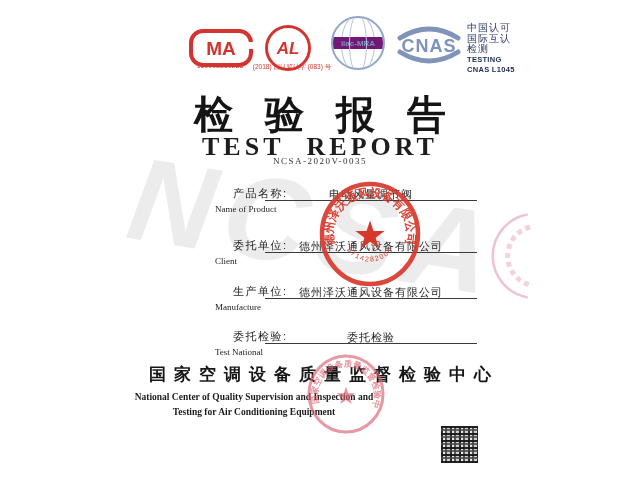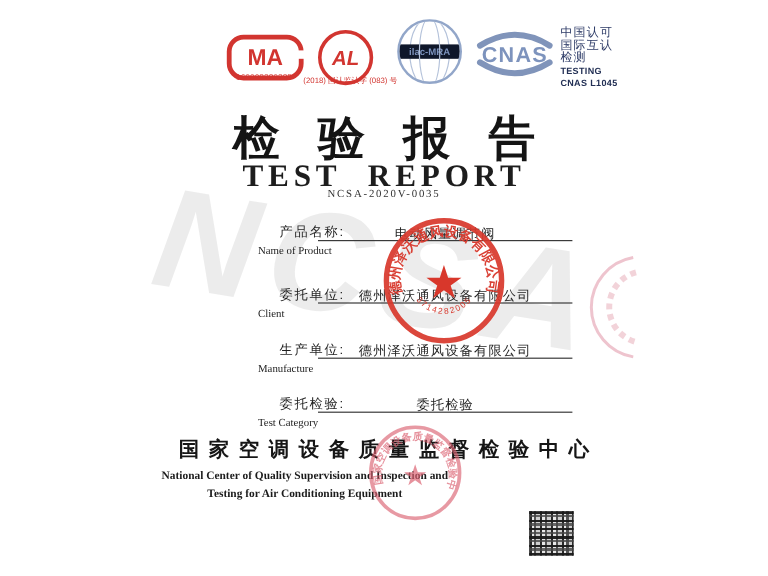--- a/index.html
+++ b/index.html
@@ -22,21 +22,21 @@
   .cal-circle{position:absolute;left:265px;top:25px;width:40px;height:40px;border:3.5px solid #d23530;
     border-radius:50%;display:flex;align-items:center;justify-content:center;}
   .cal-letters{font-size:17px;font-weight:800;font-style:italic;color:#d23530;line-height:1;}
   .cal-caption{position:absolute;left:247px;top:63px;width:90px;text-align:center;font-size:6.5px;color:#d23530;}
 
   .ilac-circle{position:absolute;left:331px;top:16px;width:50px;height:50px;border:2px solid #92a6c9;
     border-radius:50%;overflow:hidden;}
   .ilac-circle:before,.ilac-circle:after{content:"";position:absolute;border:1px solid #b4c2da;border-radius:50%;}
   .ilac-circle:before{left:8px;top:-4px;width:32px;height:58px;}
   .ilac-circle:after{left:16px;top:-4px;width:16px;height:58px;}
-  .ilac-band{position:absolute;left:-2px;top:19px;width:54px;height:12px;background:#0f172a;
+  .ilac-band{position:absolute;left:-2px;top:19px;width:54px;height:12px;background:#701a75;
     display:flex;align-items:center;justify-content:center;}
   .ilac-text{font-size:8px;font-weight:700;color:#7d93bd;}
 
   .cnas{position:absolute;left:393px;top:25px;width:72px;height:40px;}
   .cnas svg{position:absolute;left:0;top:0;}
 
   .note{position:absolute;left:467px;top:23px;line-height:10.5px;}
   .note .cn{font-size:10px;color:#2c3a66;letter-spacing:1px;}
   .note .en{font-size:7.5px;font-weight:800;color:#233055;letter-spacing:0.3px;}
 
@@ -134,21 +134,21 @@
     <div class="f-label-en r2-en">Client</div>
 
     <div class="f-label-cn r3-cn">生产单位:</div>
     <div class="f-value r3-val">德州泽沃通风设备有限公司</div>
     <div class="f-line r3-line"></div>
     <div class="f-label-en r3-en">Manufacture</div>
 
     <div class="f-label-cn r4-cn">委托检验:</div>
     <div class="f-value r4-val">委托检验</div>
     <div class="f-line r4-line"></div>
-    <div class="f-label-en r4-en">Test Category</div>
+    <div class="f-label-en r4-en">Test National</div>
 
     <div class="center-cn">国家空调设备质量监督检验中心</div>
     <div class="center-en en1">National Center of Quality Supervision and Inspection and</div>
     <div class="center-en en2">Testing for Air Conditioning Equipment</div>
 
     <div class="qr"></div>
   </div>
 
   <div class="seal seal-company">
     <svg width="104" height="108" viewBox="0 0 104 108">

